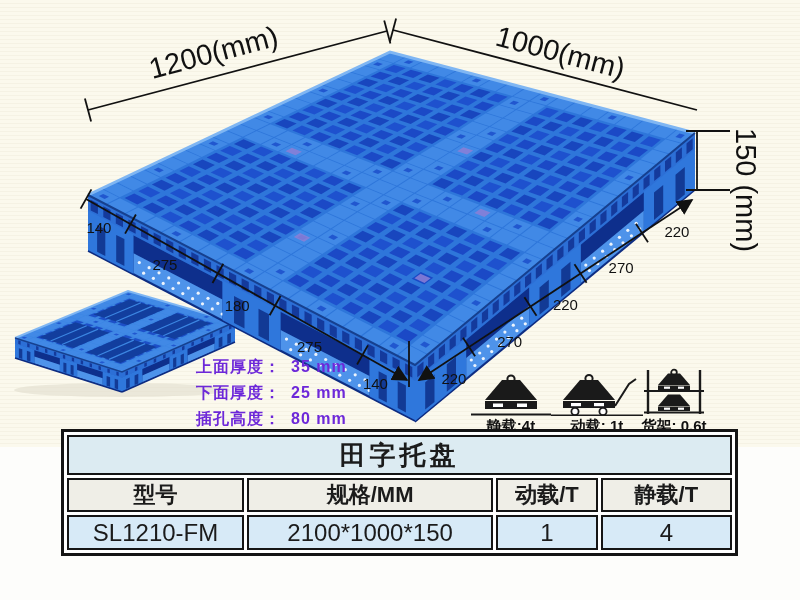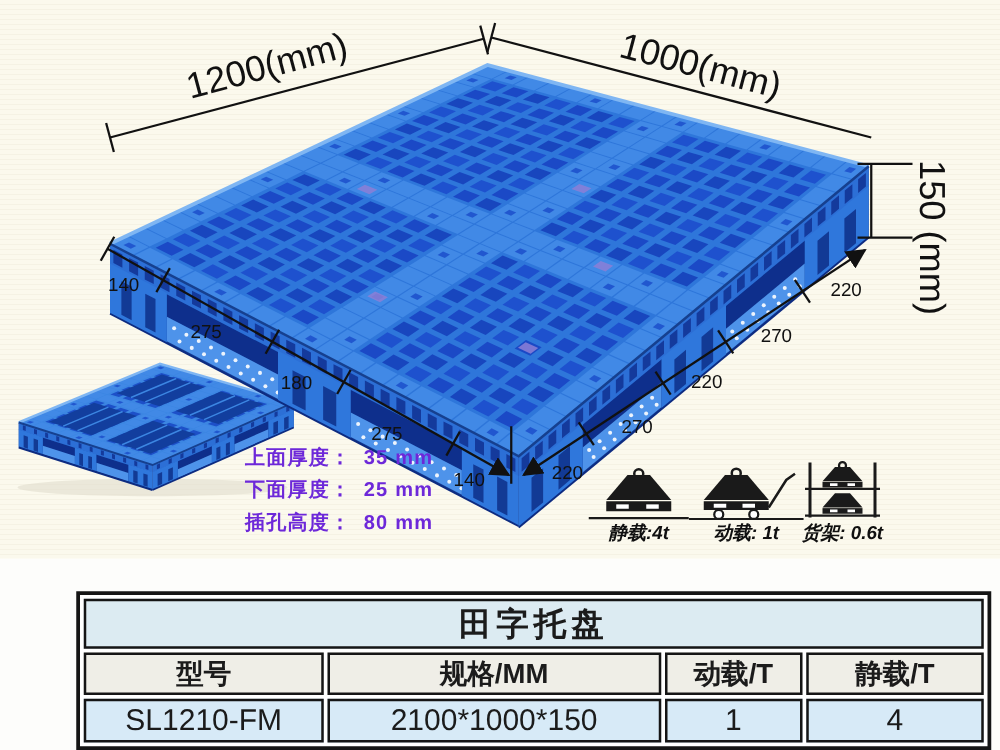--- a/index.html
+++ b/index.html
@@ -11,24 +11,24 @@
   .bg-top{position:absolute;left:0;top:0;width:800px;height:447px;
     background:repeating-linear-gradient(180deg,#fbf9ed 0 3px,#f5f2e4 3px 4px);}
   .bg-bottom{position:absolute;left:0;top:447px;width:800px;height:153px;background:#fdfdfb;}
   #illu{position:absolute;left:0;top:0;}
   .dim-big{font-size:29px;fill:#111;}
   .dim-small{font-size:15px;fill:#111;}
   .specs{position:absolute;left:196px;top:354px;color:#6d28d9;font-weight:bold;
     font-size:16px;line-height:26px;letter-spacing:1px;white-space:nowrap;}
   .spec-row .v{margin-left:10px;font-weight:bold;}
   .load{position:absolute;text-align:center;color:#101010;}
-  .load-label{font-size:15px;font-weight:bold;margin-top:1px;white-space:nowrap;font-style:italic;}
+  .load-label{font-size:15px;font-weight:bold;margin-top:1px;white-space:nowrap;}
   .load svg{display:block;margin:0 auto;}
   table.spec-table{
-    position:absolute;left:61px;top:473px;width:732px;
+    position:absolute;left:61px;top:429px;width:677px;
     border:3px solid #151515;border-spacing:3px;background:#fff;table-layout:fixed;
     border-collapse:separate;
   }
   table.spec-table td{
     border:2px solid #151515;text-align:center;vertical-align:middle;padding:0;
     color:#1b1b1b;
   }
   td.t-title{height:36px;font-size:26px;font-weight:bold;background:var(--title-bg,#dcebf2);letter-spacing:4px;}
   td.t-head{height:28px;font-size:22px;font-weight:bold;background:var(--head-bg,#efeee7);}
   td.t-cell{height:31px;font-size:24px;background:var(--row-bg,#d7eaf7);color:#2a2a2a;}

